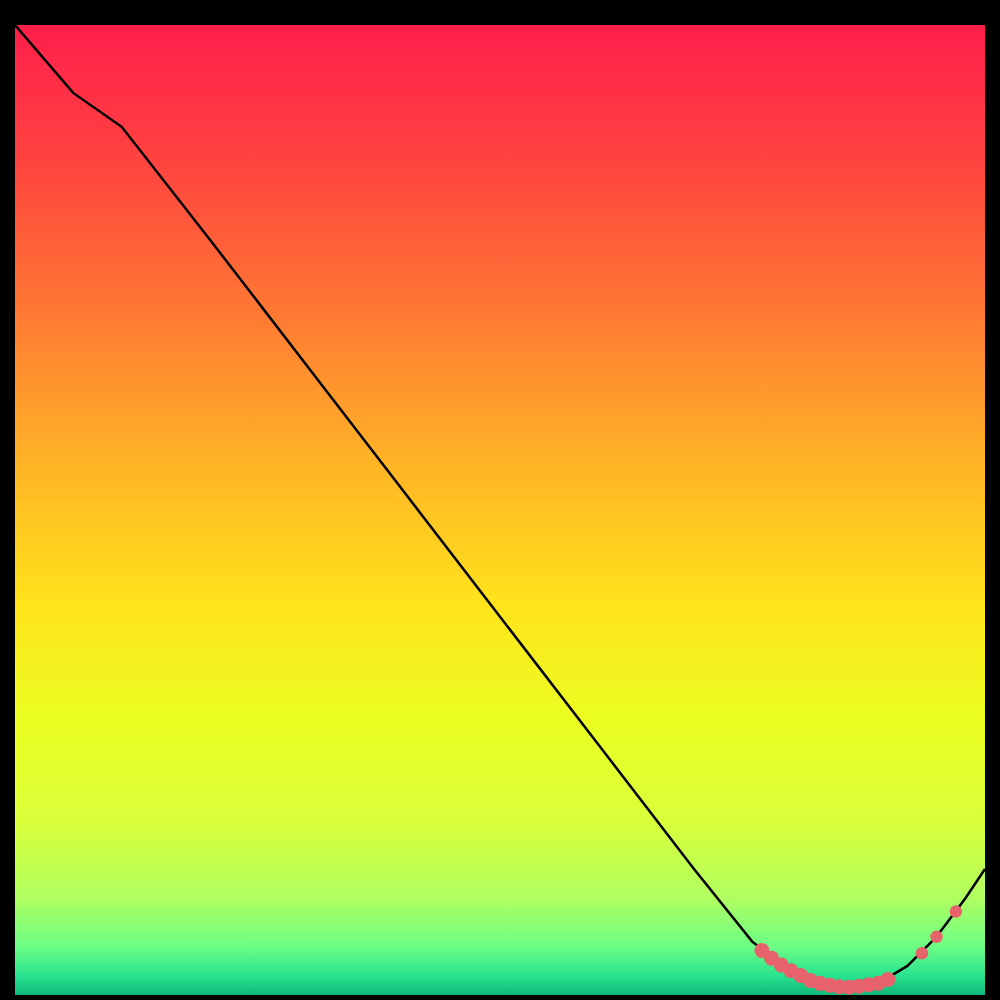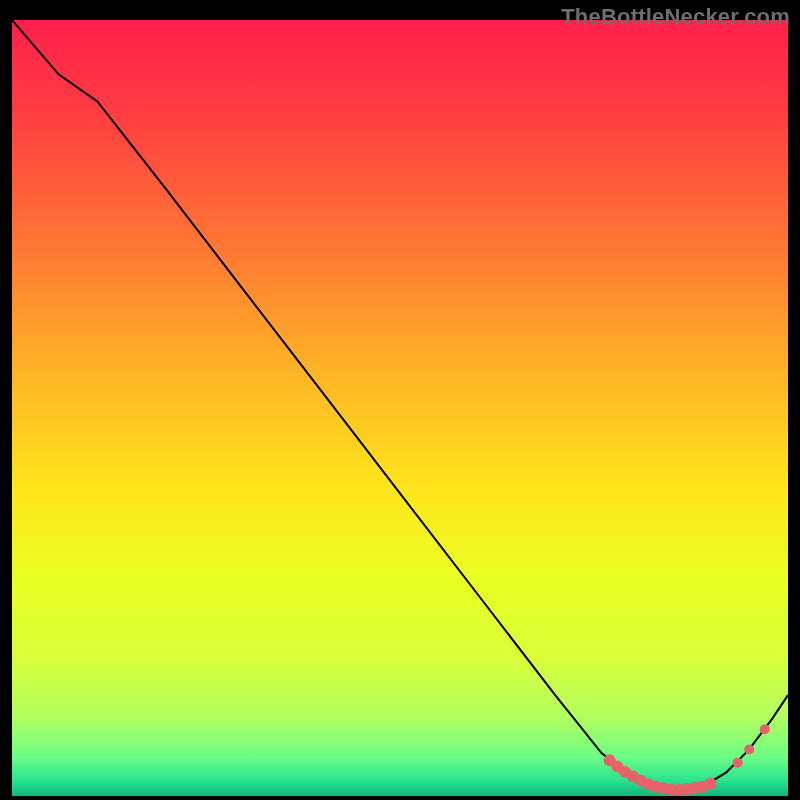--- a/index.html
+++ b/index.html
@@ -27,21 +27,20 @@
     top: 20px;
     width: 776px;
     height: 776px;
   }
   svg { display: block; }
 </style>
 </head>
 <body>
 <div class="frame">
 
-  <div class="watermark">TheBottleNecker.com</div>
 
   <div class="plot">
     <svg id="chart-svg" viewBox="0 0 776 776" width="776" height="776">
       <defs>
         <linearGradient id="bg-grad" x1="0" y1="0" x2="0" y2="1">
 
         <stop offset="0%" stop-color="#ff1f4b"></stop>
             <stop offset="14.000000000000002%" stop-color="#ff4340"></stop>
             <stop offset="30%" stop-color="#ff7a33"></stop>
             <stop offset="45%" stop-color="#ffb326"></stop>

